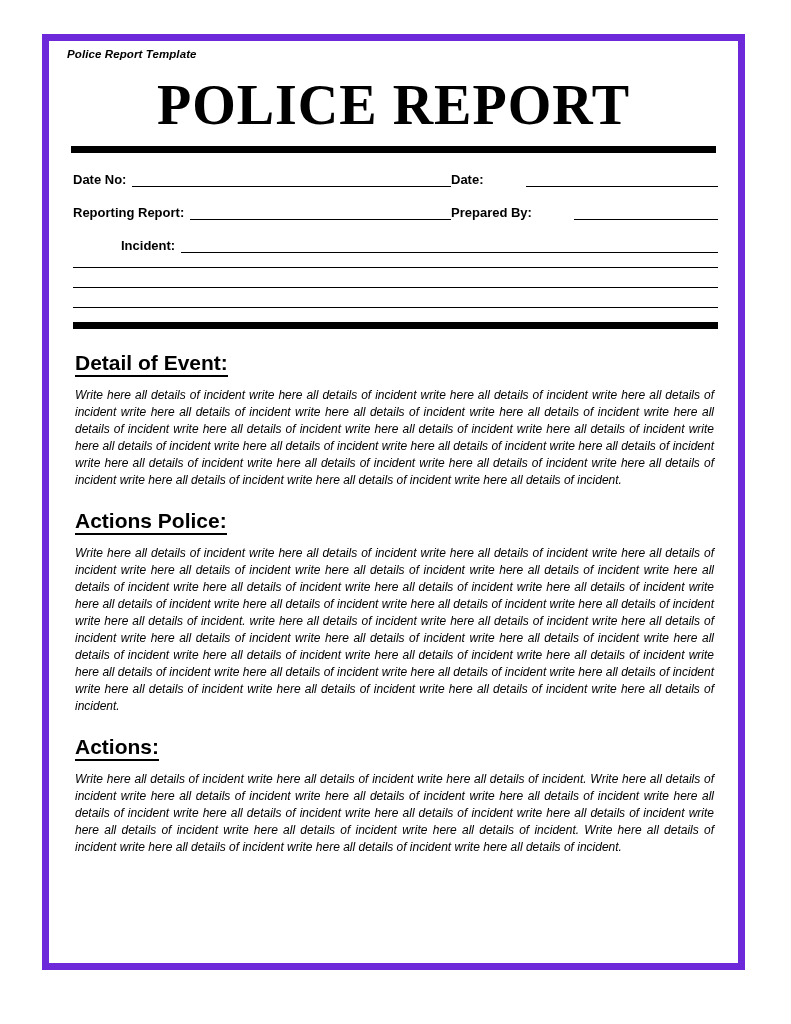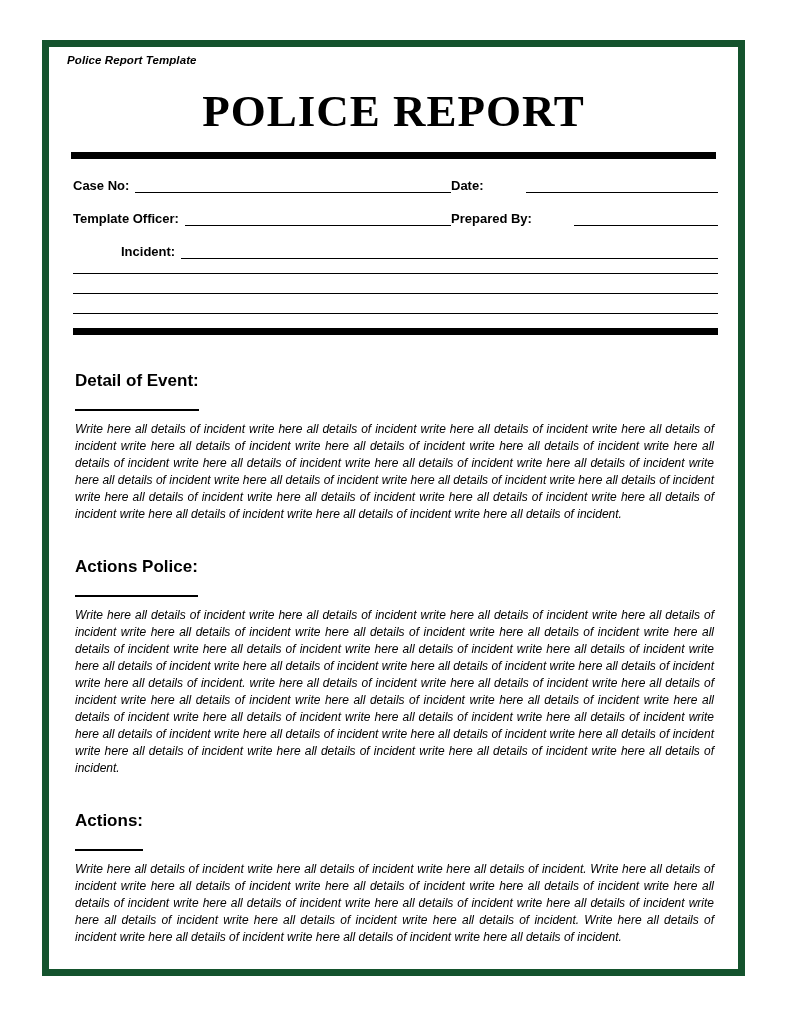--- a/index.html
+++ b/index.html
@@ -20,24 +20,24 @@
   .page {
     position: absolute;
     left: 0; top: 0;
     width: 791px;
     height: 1024px;
     background: #ffffff;
   }
   .frame {
     position: absolute;
     left: 42px;
-    top: 40px;
+    top: 34px;
     width: 703px;
     height: 936px;
-    border: 7px solid #14532d;
+    border: 7px solid #6d28d9;
     box-sizing: border-box;
     background: #ffffff;
   }
   .frame-inner {
     position: absolute;
     left: 0; top: 0; right: 0; bottom: 0;
     padding: 6px 14px 0 14px;
     box-sizing: border-box;
   }
 
@@ -49,21 +49,21 @@
     letter-spacing: 0.1px;
     line-height: 14px;
     padding-left: 4px;
     margin: 0 0 2px 0;
   }
 
   
   .doc-title {
     font-family: "Liberation Serif", serif;
     font-weight: bold;
-    font-size: 45px;
+    font-size: 56px;
     line-height: 74px;
     text-align: center;
     letter-spacing: 1px;
     margin: 7px 0 0 0;
     white-space: nowrap;
   }
   .title-rule {
     height: 7px;
     background: #000000;
     margin: 4px 8px 0 8px;
@@ -129,27 +129,27 @@
   .sections {
     padding: 0 8px 0 12px;
   }
   .section {
     margin-top: 19px;
   }
   .section:first-child {
     margin-top: 21px;
   }
   .section-heading {
-    font-size: 17px;
+    font-size: 21px;
     font-weight: bold;
     line-height: 25px;
     display: inline-block;
     border-bottom: 2.6px solid #000000;
-    padding-bottom: 16px;
-    margin: 12px 0 10px 0;
+    padding-bottom: 0;
+    margin: 0 0 10px 0;
   }
   .section-body {
     font-size: 12px;
     font-style: italic;
     line-height: 17px;
     text-align: justify;
     margin: 0;
     padding-right: 2px;
   }
 </style>
@@ -162,32 +162,32 @@
 
       <div class="template-caption">Police Report Template</div>
 
       <div class="doc-title">POLICE REPORT</div>
       <div class="title-rule"></div>
 
       <div class="fields">
 
         <div class="field-row">
           <div class="field-col-left">
-            <span class="field-label">Case No:</span>
+            <span class="field-label">Date No:</span>
             <span class="field-line"></span>
           </div>
           <div class="field-col-right">
             <span class="field-label">Date:</span>
             <span class="field-line"></span>
           </div>
         </div>
 
         <div class="field-row">
           <div class="field-col-left">
-            <span class="field-label">Template Officer:</span>
+            <span class="field-label">Reporting Report:</span>
             <span class="field-line"></span>
           </div>
           <div class="field-col-right">
             <span class="field-label">Prepared By:</span>
             <span class="field-line"></span>
           </div>
         </div>
 
         <div class="field-row full">
           <div class="field-col-left">

